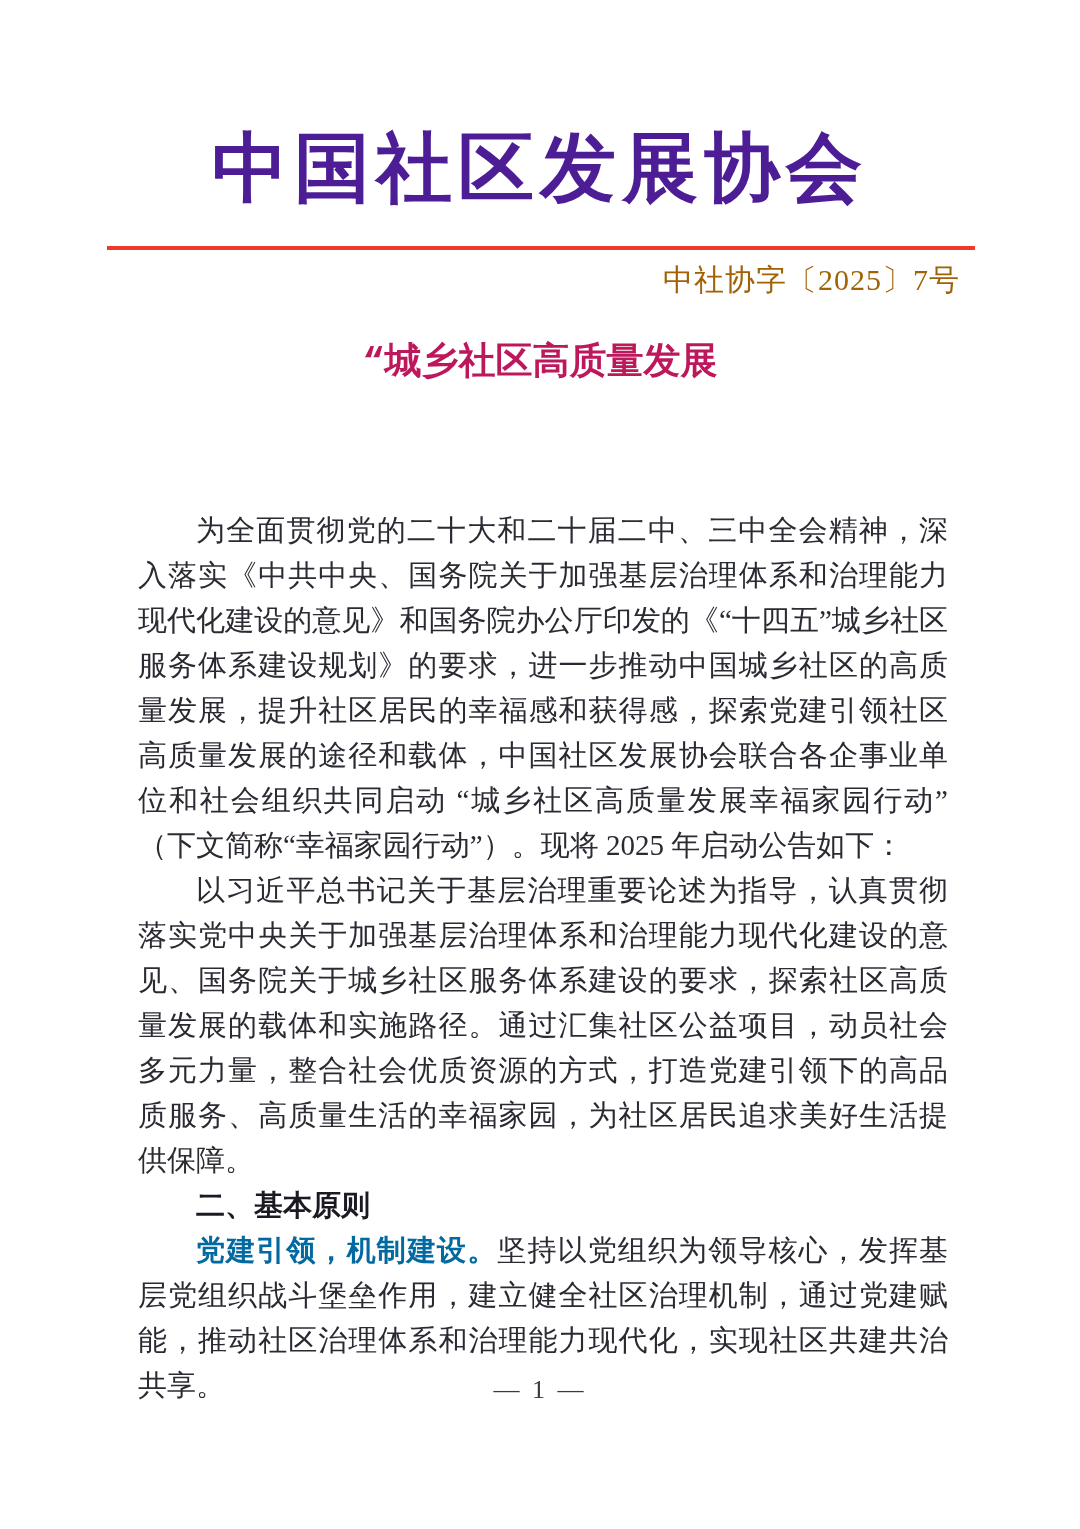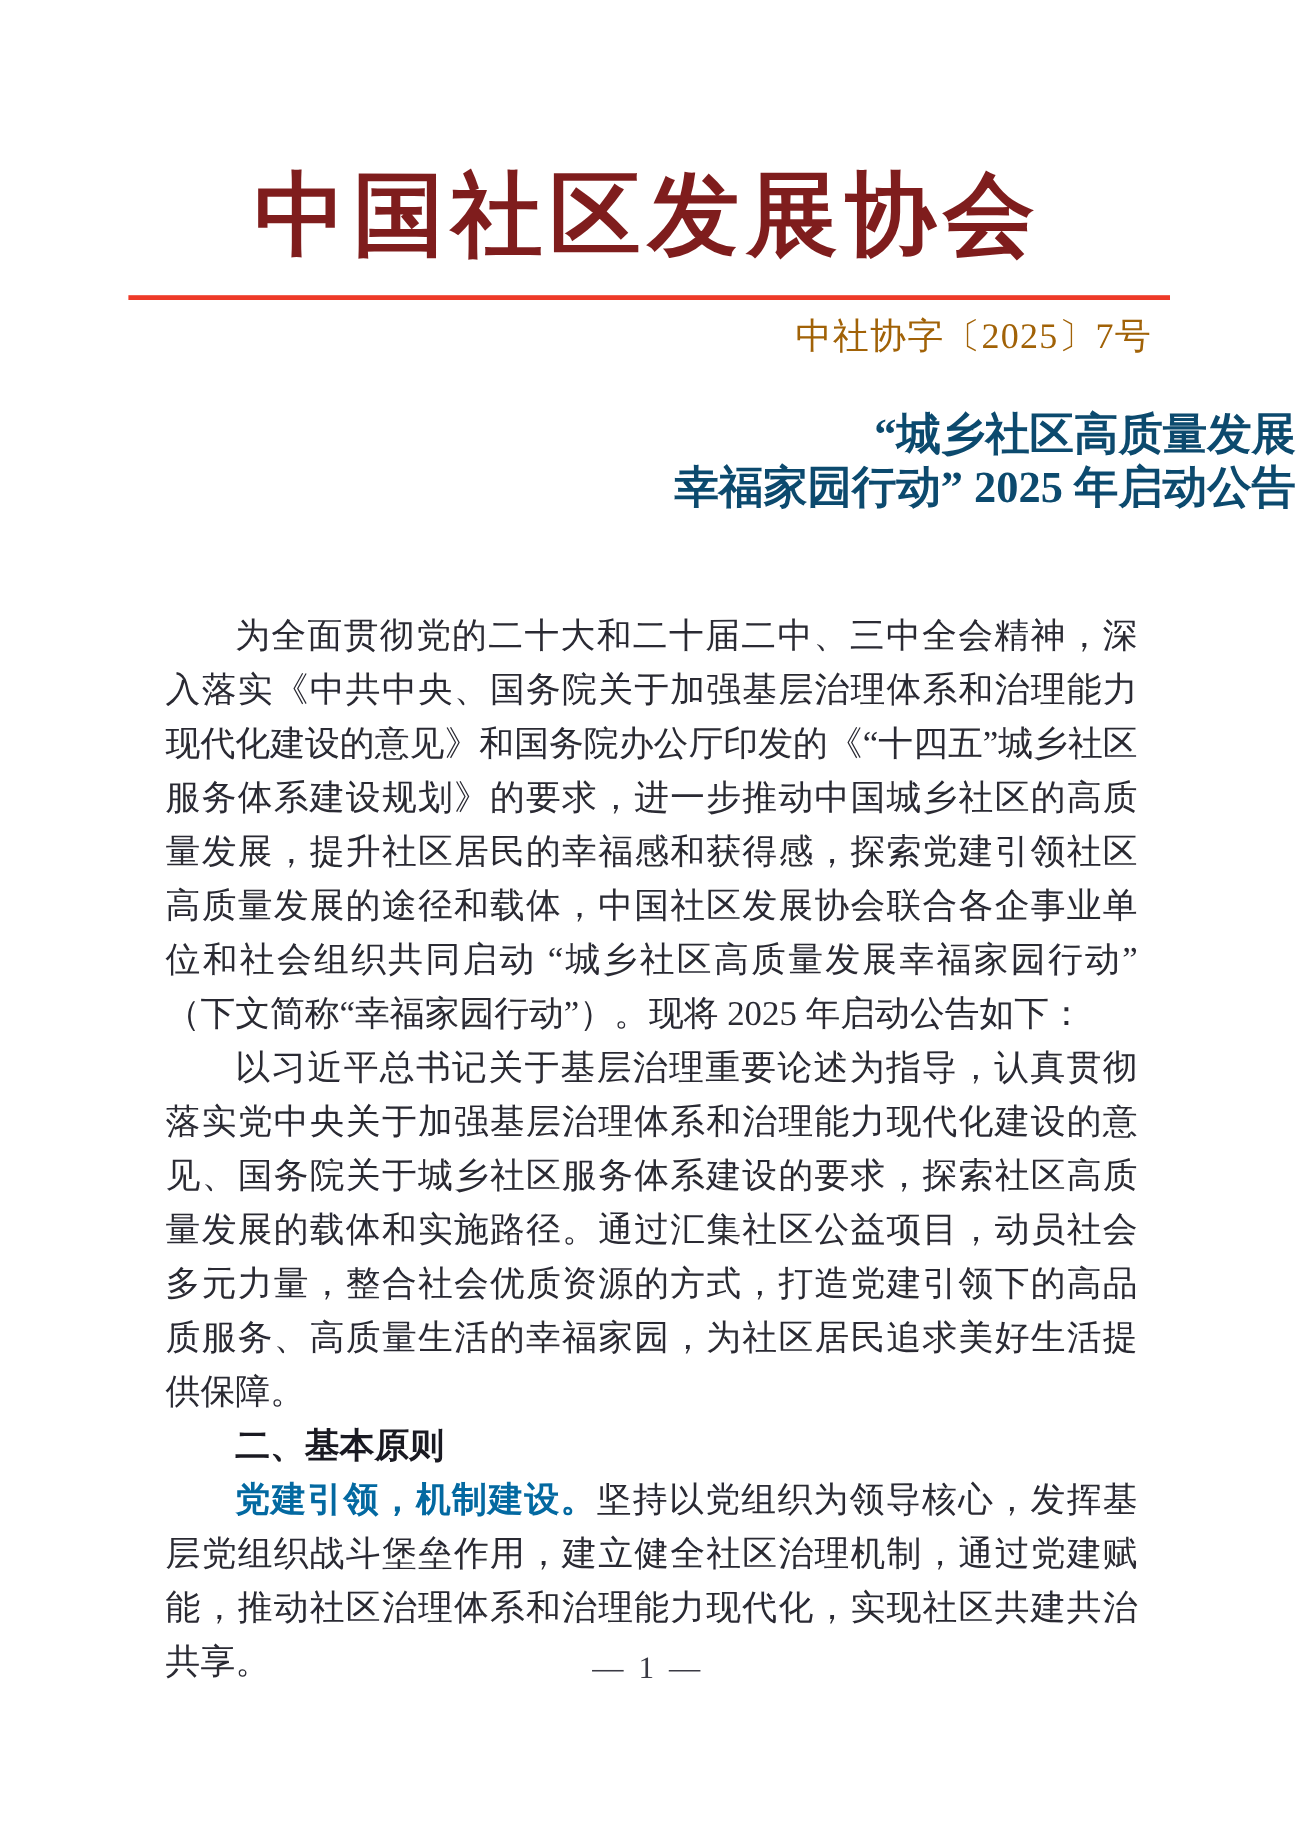--- a/index.html
+++ b/index.html
@@ -5,43 +5,44 @@
   html,body { margin:0; padding:0; background:#e8e8e8; }
   .page {
     position:relative;
     width:1080px; height:1529px;
     margin:0 auto;
     background:#ffffff;
     font-family:"Liberation Serif","DejaVu Serif",serif;
     overflow:hidden;
   }
   .org-title {
-    position:absolute; top:129px; left:0; width:100%;
+    position:absolute; top:118px; left:0; width:100%;
     text-align:center;
     font-size:76px; font-weight:bold;
     letter-spacing:6px;
-    color:#7f1d1d;
+    color:#4c1d95;
     white-space:nowrap;
   }
   .red-rule {
     position:absolute; left:107px; top:246px;
     width:868px; height:4px;
     background:#ee3a28;
   }
   .doc-number {
     position:absolute; top:260px; right:120px;
     font-size:30px; color:#a16207;
     letter-spacing:1px;
   }
   .doc-title {
     position:absolute; top:341px; left:0; width:100%;
-    text-align:right;
+    text-align:center;
     font-size:37px; font-weight:bold;
     line-height:44px;
-    color:#0c4a6e;
+    color:#be185d;
+    font-family:Liberation Mono, monospace;
   }
   .body-block {
     position:absolute; left:138px; top:508px; width:810px;
     font-size:29px; line-height:45px;
     color:#2a2a33;
     text-align:justify;
     text-justify:inter-character;
     word-break:break-all;
   }
   .para { margin:0; text-indent:2em; }
@@ -68,21 +69,20 @@
 <div class="page">
 
   <div class="org-title">中国社区发展协会</div>
 
   <div class="red-rule"></div>
 
   <div class="doc-number">中社协字〔2025〕7号</div>
 
   <div class="doc-title">
     <div>“城乡社区高质量发展</div>
-    <div>幸福家园行动” 2025 年启动公告</div>
   </div>
 
   <div class="body-block">
     <p class="para">为全面贯彻党的二十大和二十届二中、三中全会精神，深入落实《中共中央、国务院关于加强基层治理体系和治理能力现代化建设的意见》和国务院办公厅印发的《“十四五”城乡社区服务体系建设规划》的要求，进一步推动中国城乡社区的高质量发展，提升社区居民的幸福感和获得感，探索党建引领社区高质量发展的途径和载体，中国社区发展协会联合各企事业单位和社会组织共同启动 “城乡社区高质量发展幸福家园行动”（下文简称“幸福家园行动”）。现将 2025 年启动公告如下：</p>
     <p class="para">以习近平总书记关于基层治理重要论述为指导，认真贯彻落实党中央关于加强基层治理体系和治理能力现代化建设的意见、国务院关于城乡社区服务体系建设的要求，探索社区高质量发展的载体和实施路径。通过汇集社区公益项目，动员社会多元力量，整合社会优质资源的方式，打造党建引领下的高品质服务、高质量生活的幸福家园，为社区居民追求美好生活提供保障。</p>
     <p class="heading">二、基本原则</p>
     <p class="para"><span class="lead">党建引领，机制建设。</span><span>坚持以党组织为领导核心，发挥基层党组织战斗堡垒作用，建立健全社区治理机制，通过党建赋能，推动社区治理体系和治理能力现代化，实现社区共建共治共享。</span></p>
   </div>
 
   <div class="footer">— 1 —</div>

